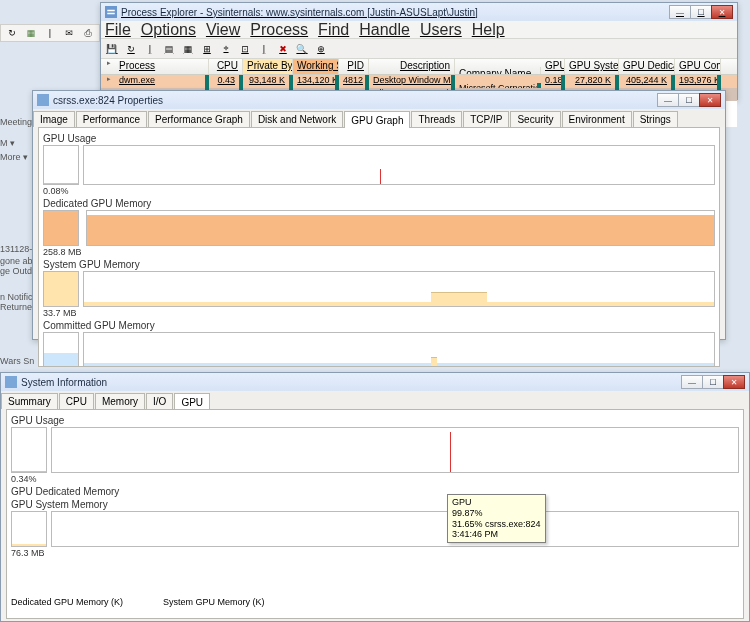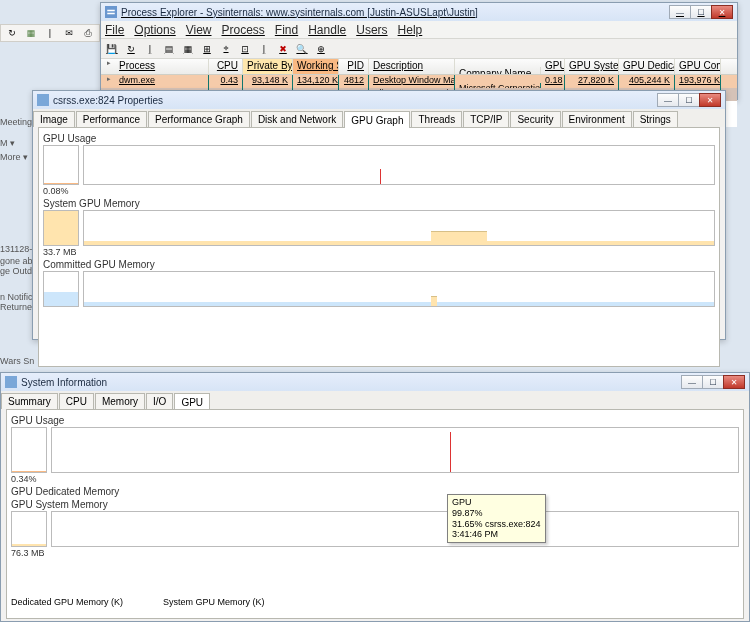--- a/index.html
+++ b/index.html
@@ -6,43 +6,43 @@
   body { background: #dde6f0; width: 750px; height: 622px; position: relative; font-size: 10px; overflow: hidden; }
 
   
   .win { position: absolute; background: #f2f1f0; border: 1px solid #8a9db0; box-shadow: 0 2px 6px rgba(0,0,0,.2); }
   .titlebar { height: 18px; background: linear-gradient(#e6eefb,#d7e4f6); display: flex; align-items: center; padding: 0 4px; font-size: 10px; color: #1a2a40; }
   .titlebar .icon { width: 12px; height: 12px; margin-right: 4px; }
   .titlebar .spacer { flex: 1; }
   .winbtns { display: flex; gap: 0; }
   .winbtn { width: 22px; height: 14px; border: 1px solid #a0aab6; background: linear-gradient(#fdfdfd,#e6e9ee); font-size: 8px; display: flex; align-items:center; justify-content:center; cursor:pointer; margin-left:-1px;}
   .winbtn.close { background: linear-gradient(#e98a80,#c0392b); color:#fff; border-color:#8c2d23;}
-  .menubar { height: 18px; background: #f4f4f2; display: flex; align-items: center; padding: 0 4px; gap: 10px; font-size: 12px; color: #2b2b2b; border-bottom: 1px solid #d7d7d2; }
+  .menubar { height: 18px; background: #f4f4f2; display: flex; align-items: center; padding: 0 4px; gap: 10px; font-size: 16px; color: #2b2b2b; border-bottom: 1px solid #d7d7d2; }
   .toolbar { height: 20px; background: #f1f0ee; display: flex; align-items: center; padding: 0 3px; gap: 3px; border-bottom:1px solid #d7d7d2; }
   .tbtn { width: 16px; height: 16px; border:1px solid transparent; display:flex;align-items:center;justify-content:center; font-size:9px;}
 
   
   .leftapp { position:absolute; left:0; top:24px; width: 100px; height: 18px; background:#f5f4f2; border:1px solid #d0cec8; display:flex;align-items:center; padding:0 3px; gap:3px;}
 
   
   .colhead { height: 16px; background: linear-gradient(#fcfcfc,#ececea); border-bottom: 1px solid #cfcfc6; display:flex; font-size:10px; }
   .colhead .c { border-right:1px solid #dcdcd3; padding: 1px 4px; white-space:nowrap; overflow:hidden; }
   .hot1 { background:#ffe7ad !important; }
   .hot2 { background:#f9b983 !important; }
   .prow { height: 13px; display:flex; font-size:9px; background:#fff; }
   .prow.sel { background:#d5c2b7; }
   .prow.hl { background:#f5cbaa; }
-  .prow .c { border-right:1px solid #0f766e; padding:0 4px; white-space:nowrap; overflow:hidden; }
+  .prow .c { border-right:4px solid #0f766e; padding:0 4px; white-space:nowrap; overflow:hidden; }
   .c.p  { width:108px; padding-left:18px; position:relative;}
   .c.p::before { content:"▸"; position:absolute; left:6px; top:0; font-size:7px; color:#666;}
   .c.cp { width:34px; text-align:right;}
   .c.pb { width:50px; text-align:right;}
   .c.ws { width:46px; text-align:right;}
   .c.pi { width:30px; text-align:right;}
-  .c.de { width:86px;}
+  .c.de { width:86px;text-align:right;}
   .c.co { width:86px;margin-top:8px;}
   .c.gp { width:24px; text-align:right;}
   .c.gs { width:54px; text-align:right;}
   .c.gd { width:56px; text-align:right;}
   .c.gc { width:46px; text-align:right;}
 
   
   .tabs { display:flex; height:18px; padding: 2px 6px 0 0; background:#f0efec; }
   .tab { border:1px solid #b8b8b0; border-bottom:none; background:#f5f4f1; padding:0 6px; font-size:10px; margin-right:1px; height:16px; display:flex; align-items:center; cursor:pointer;}
   .tab.active { background:#fff; height:17px; position:relative; top:0; }
@@ -233,20 +233,34 @@
               <div class="fill" style="height: 3%; background: rgb(249, 185, 131);"></div>
             </div>
             <div class="gval">0.08%</div>
           </div>
           <div class="gchart" style="height: 40px;">
             <div class="spike" style="left: 47%; height: 15px;"></div>
           </div>
         </div>
       </div>
       <div class="gset">
+        <div class="glabel">Dedicated GPU Memory</div>
+        <div class="grow">
+          <div>
+            <div class="gimm" style="height: 36px;">
+              <div class="fill" style="height: 100%; background: rgb(249, 185, 131);"></div>
+            </div>
+            <div class="gval">258.8 MB</div>
+          </div>
+          <div class="gchart" style="height: 36px;">
+            <div class="band strip-o" style="top: 4px; height: 32px;"></div>
+          </div>
+        </div>
+      </div>
+      <div class="gset">
         <div class="glabel">System GPU Memory</div>
         <div class="grow">
           <div>
             <div class="gimm" style="height: 36px;">
               <div class="fill" style="height: 100%; background: rgb(255, 228, 174);"></div>
             </div>
             <div class="gval">33.7 MB</div>
           </div>
           <div class="gchart" style="height: 36px;">
             <div class="band strip-y" style="top: 30px; height: 6px;"></div>

